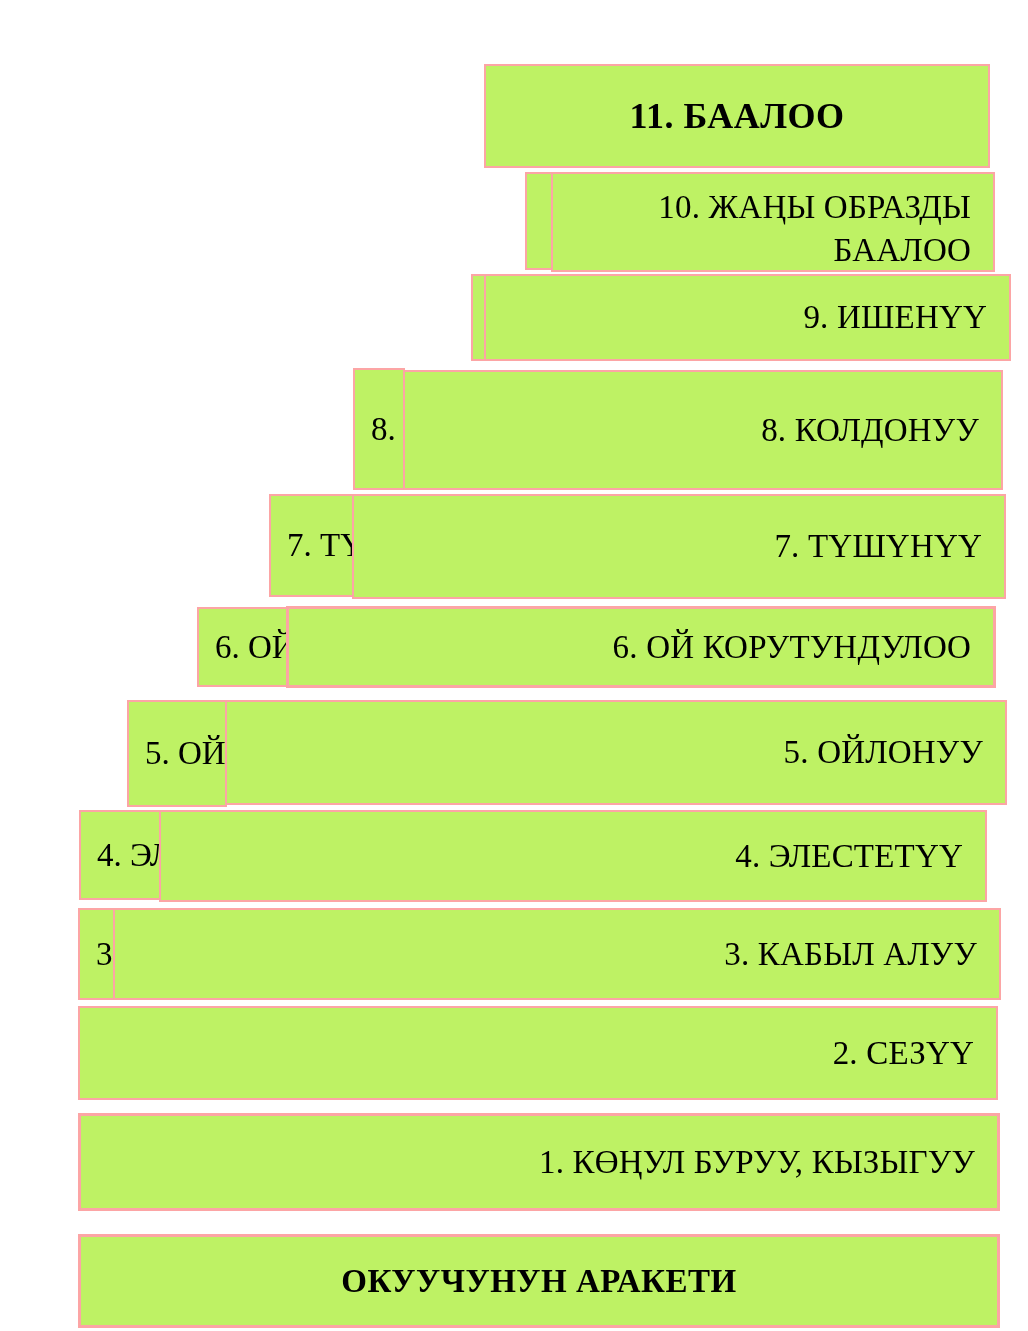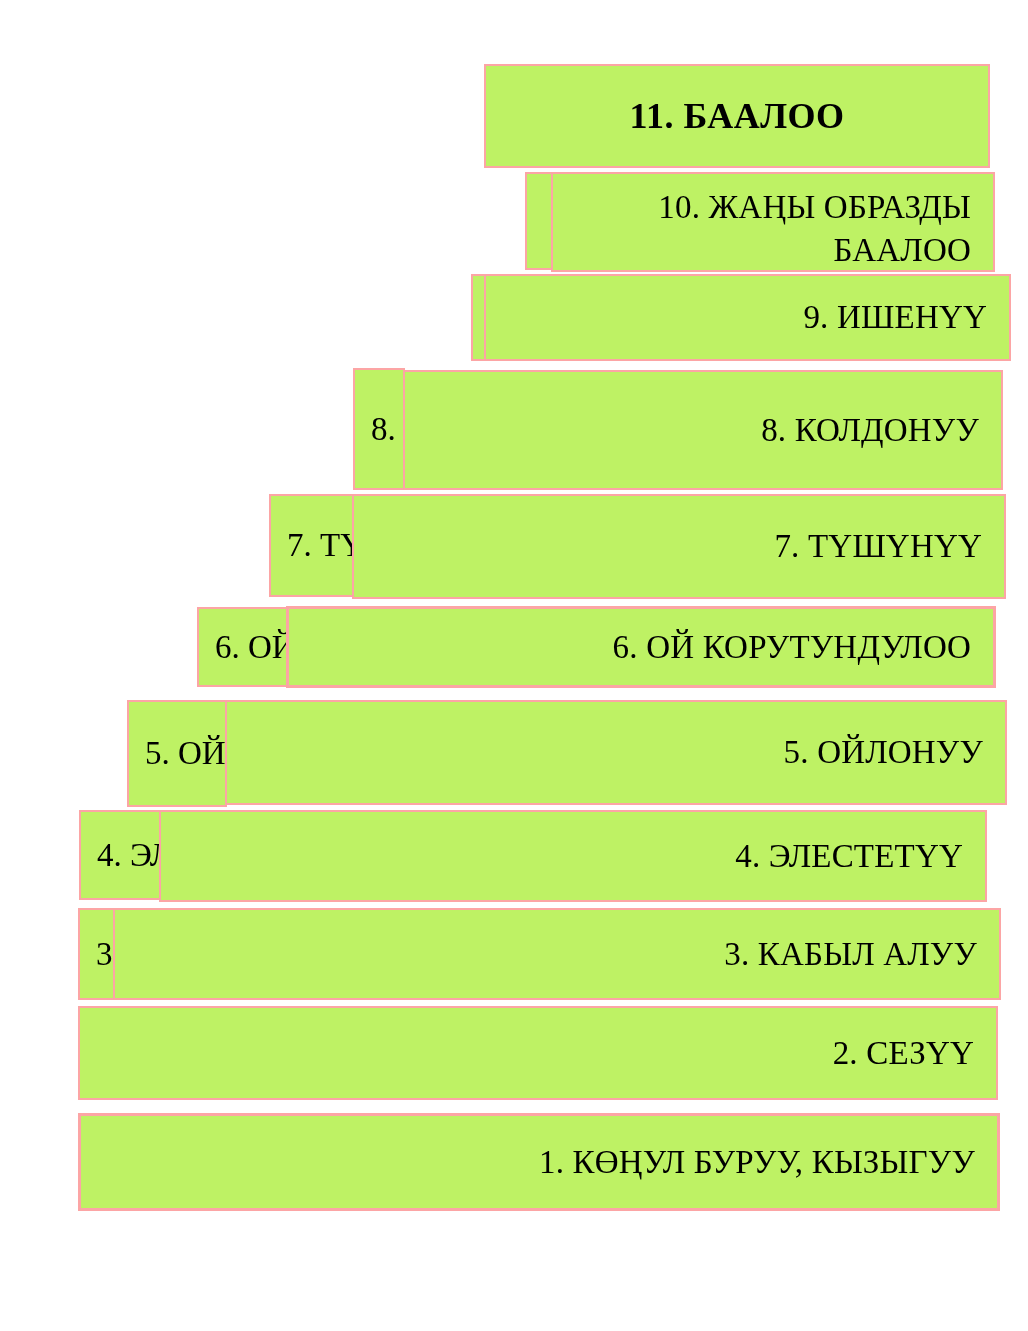--- a/index.html
+++ b/index.html
@@ -158,14 +158,17 @@
   </div>
 
   <div class="box step-main" style="left:78px; top:1006px; width:920px; height:94px;">
     <span class="label-wrap">2. СЕЗҮҮ</span>
   </div>
 
   <div class="box step-main thick" style="left:78px; top:1113px; width:922px; height:98px;">
     <span class="label-wrap">1. КӨҢУЛ БУРУУ, КЫЗЫГУУ</span>
   </div>
 
+  <div class="box cap-box footer thick" style="left:78px; top:1234px; width:922px; height:94px;">
+    <span>ОКУУЧУНУН АРАКЕТИ</span>
+  </div>
 
 </div>
 
 </body></html>

